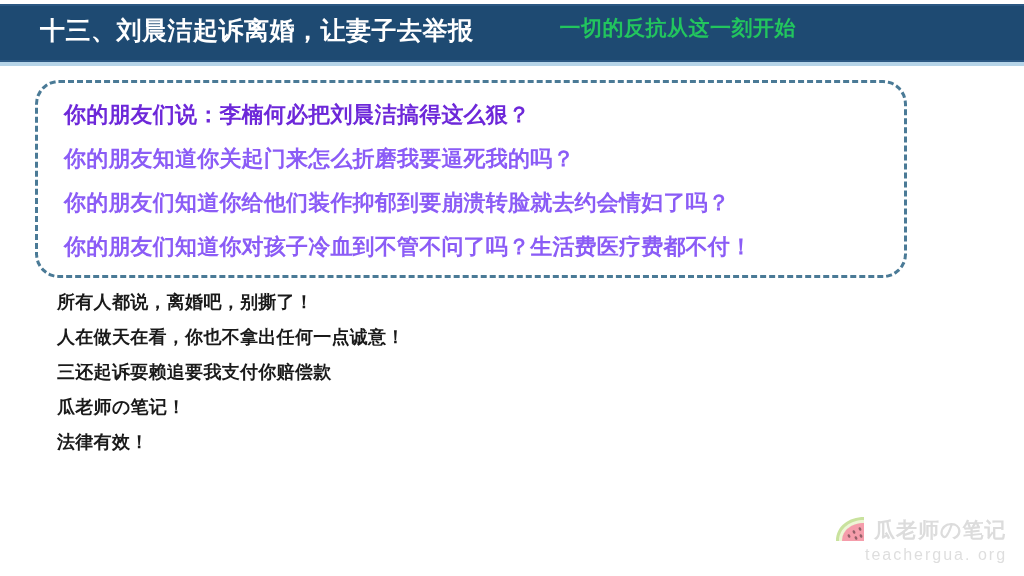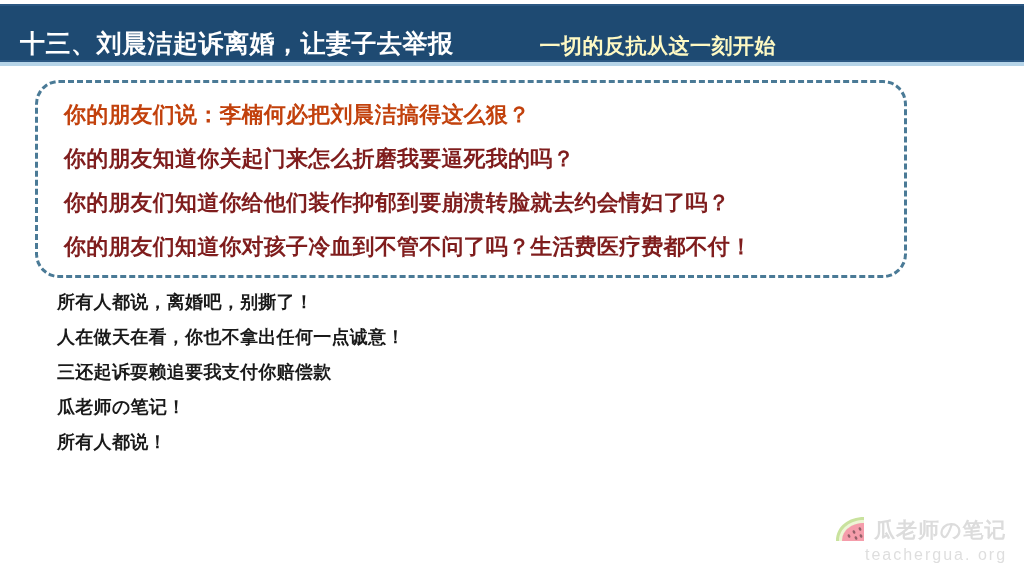--- a/index.html
+++ b/index.html
@@ -35,33 +35,33 @@
     border-top: 2px solid #2b5782;
     border-bottom: 2px solid #2b5782;
   }
   .header-inner {
     position: absolute;
     left: 0;
     top: 0;
     right: 0;
     bottom: 0;
     display: flex;
-    align-items: flex-end;
-    padding-left: 20px;
+    align-items: flex-start;
+    padding-left: 40px;
     margin-top: 8px;
   }
   .header-title {
     color: #ffffff;
     font-size: 25px;
     font-weight: bold;
     letter-spacing: 0.5px;
     white-space: nowrap;
   }
   .header-sub {
-    color: #fef9c3;
+    color: #22c55e;
     font-size: 21px;
     font-weight: bold;
     margin-left: 86px;
     white-space: nowrap;
     letter-spacing: 0.5px;
   }
   .header-underline {
     position: absolute;
     left: 0;
     top: 62px;
@@ -82,22 +82,22 @@
     border-radius: 24px;
     padding: 10px 0 0 26px;
   }
   .callout-line {
     font-size: 22px;
     font-weight: bold;
     line-height: 44px;
     white-space: nowrap;
     letter-spacing: 0.2px;
   }
-  .callout-line.dark  { color: #c2410c; }
-  .callout-line.red   { color: #7f1d1d; }
+  .callout-line.dark  { color: #6d28d9; }
+  .callout-line.red   { color: #8b5cf6; }
 
   
   .body-block {
     position: absolute;
     left: 57px;
     top: 286px;
     width: 830px;
   }
   .body-line {
     font-size: 18px;
@@ -165,21 +165,21 @@
     <div class="callout-line red">你的朋友知道你关起门来怎么折磨我要逼死我的吗？</div>
     <div class="callout-line red">你的朋友们知道你给他们装作抑郁到要崩溃转脸就去约会情妇了吗？</div>
     <div class="callout-line red">你的朋友们知道你对孩子冷血到不管不问了吗？生活费医疗费都不付！</div>
   </div>
 
   <div class="body-block">
     <div class="body-line">所有人都说，离婚吧，别撕了！</div>
     <div class="body-line">人在做天在看，你也不拿出任何一点诚意！</div>
     <div class="body-line">三还起诉耍赖追要我支付你赔偿款</div>
     <div class="body-line">瓜老师の笔记！</div>
-    <div class="body-line">所有人都说！</div>
+    <div class="body-line">法律有效！</div>
   </div>
 
   <div class="watermark">
     <div class="wm-row">
       <span class="wm-icon">
         <svg width="38" height="32" viewBox="0 0 38 32" xmlns="http://www.w3.org/2000/svg">
           <path d="M3 27 C3 12, 16 3, 31 3 L31 9 C19 9, 9 16, 9 27 Z" fill="#b5d87a"></path>
           <path d="M6 27 C6 14, 18 6, 31 6 L31 9 C19 9, 9 16, 9 27 Z" fill="#e8f3c8"></path>
           <path d="M9 27 C9 16, 19 9, 31 9 L31 27 Z" fill="#f2788c"></path>
           <ellipse cx="16" cy="22" rx="1.3" ry="1.9" fill="#6b2430" transform="rotate(-25 16 22)"></ellipse>

